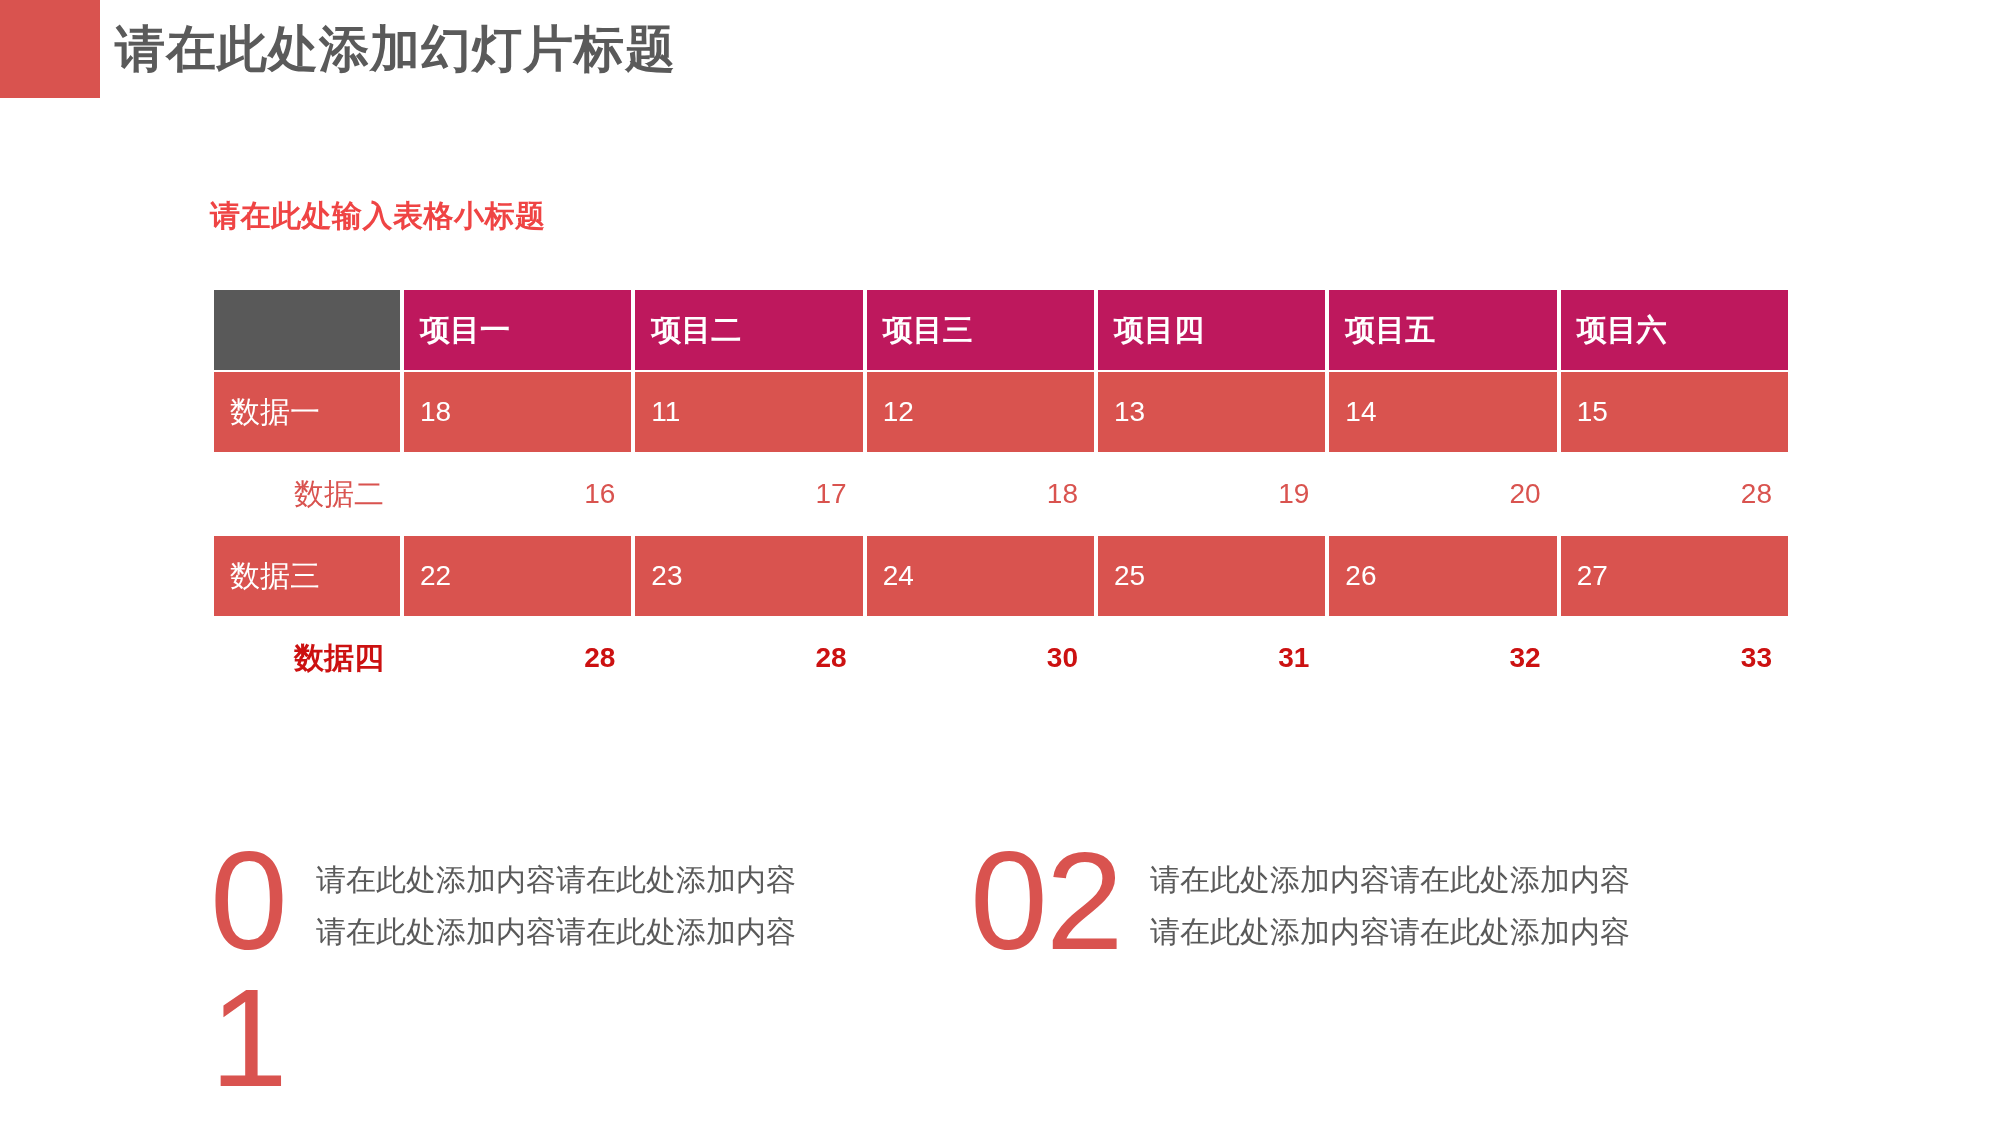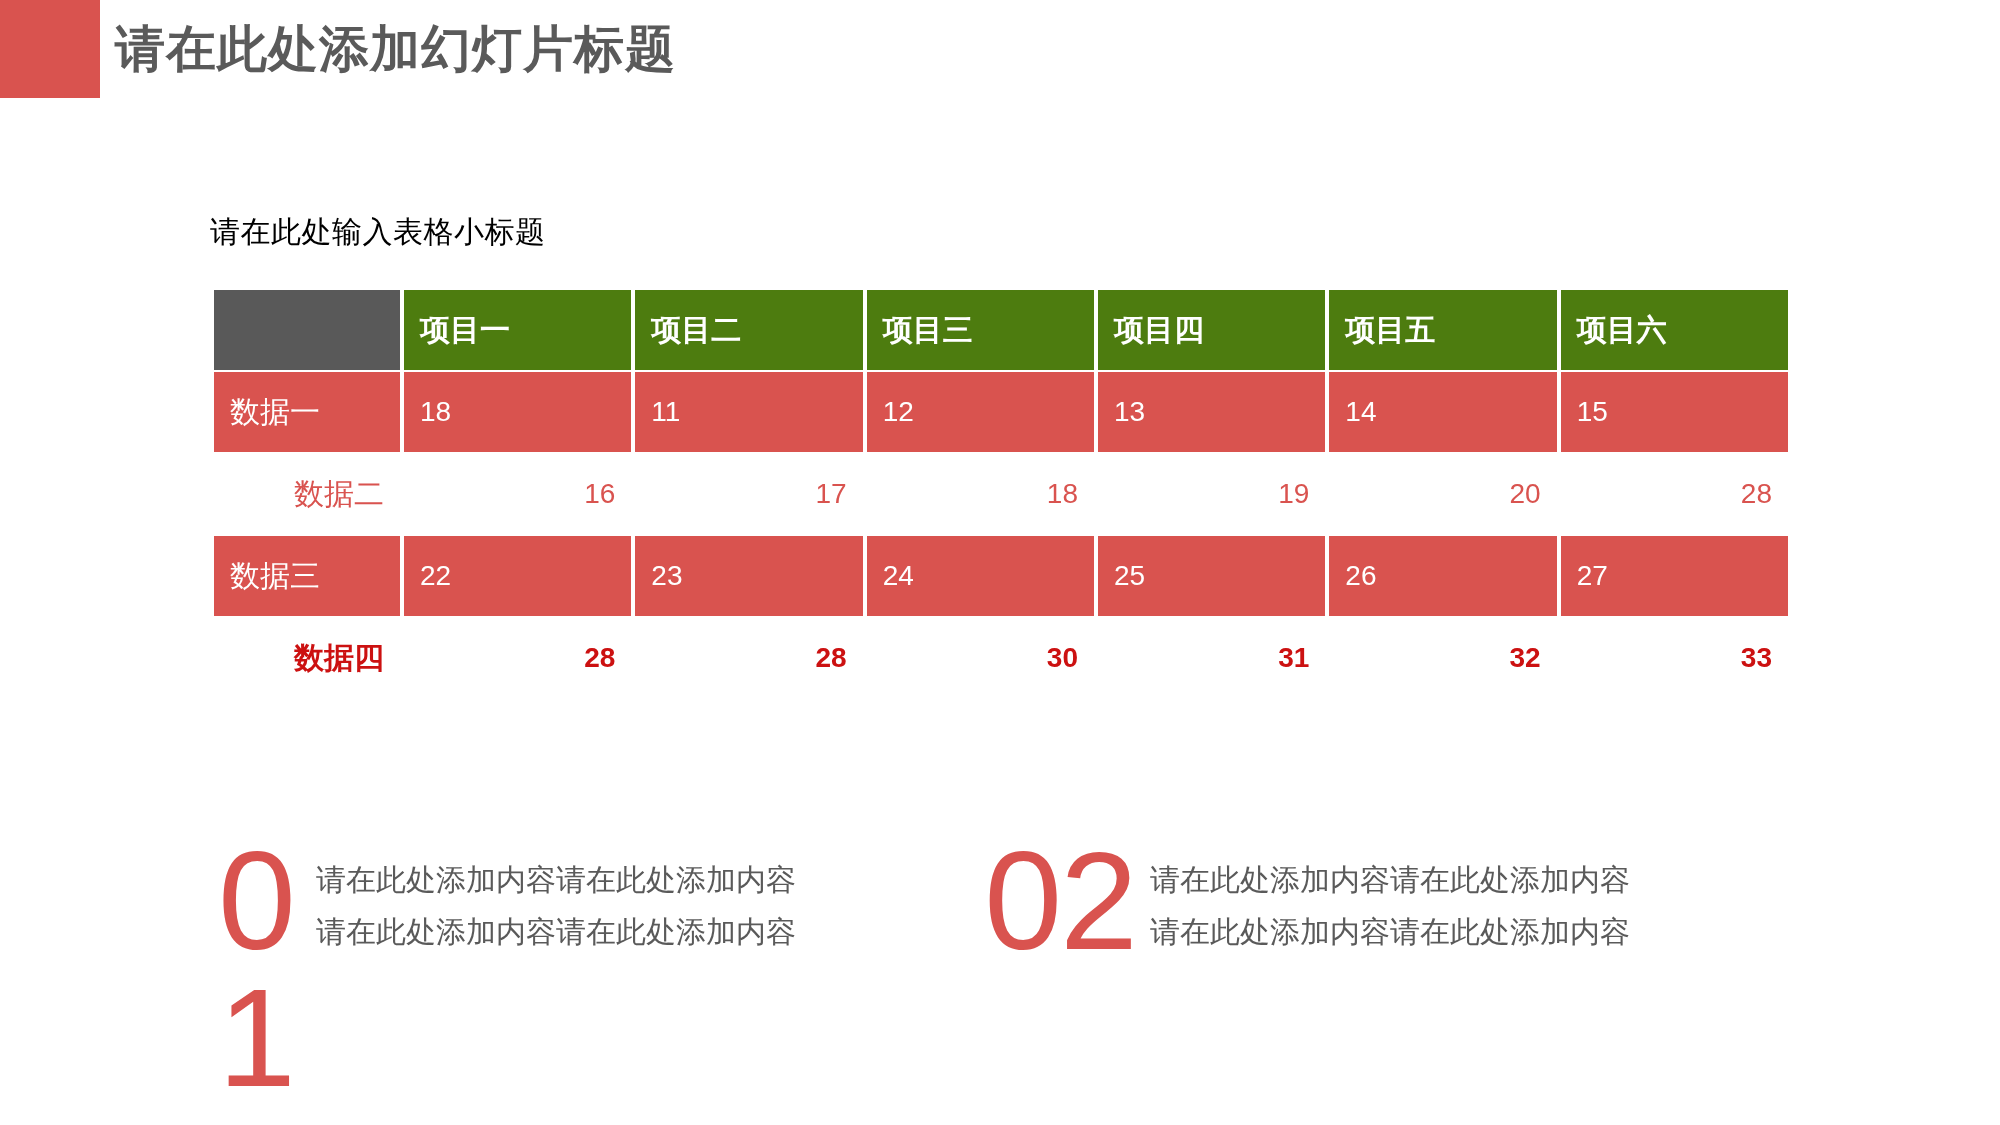--- a/index.html
+++ b/index.html
@@ -44,24 +44,24 @@
     color: #5a5a5a;
     letter-spacing: 1px;
     line-height: 66px;
     white-space: nowrap;
   }
 
   
   .table-subtitle {
     position: absolute;
     left: 210px;
-    top: 212px;
-    font-size: 30px;
-    font-weight: normal;
-    color: #000000;
+    top: 196px;
+    font-size: 30px;
+    font-weight: bold;
+    color: #ef4444;
     letter-spacing: 0.5px;
     white-space: nowrap;
   }
 
   .data-table {
     position: absolute;
     left: 210px;
     top: 288px;
     width: 1582px;
     border-collapse: separate;
@@ -76,21 +76,21 @@
     font-size: 28px;
     font-weight: normal;
     text-align: left;
     vertical-align: middle;
     white-space: nowrap;
     overflow: hidden;
   }
 
   
   .data-table thead th {
-    background: #4d7c0f;
+    background: #be185d;
     color: #ffffff;
     font-weight: bold;
     font-size: 30px;
   }
   .data-table thead th.col-head-blank { background: #595959; }
 
   
   .data-table .col-label { width: 186px; }
 
   
@@ -138,21 +138,20 @@
 
   .blurb-01 { width: 760px; }
   .blurb-02 { width: 830px; }
 
   .blurb-num {
     color: var(--red);
     font-weight: normal;
     line-height: 0.98;
     letter-spacing: -2px;
     flex: none;
-    text-align: center;
   }
 
   .blurb-01 .blurb-num {
     font-size: 140px;
     width: 92px;
     margin-top: 4px;
     overflow-wrap: break-word;
     word-break: break-all;
   }
 

